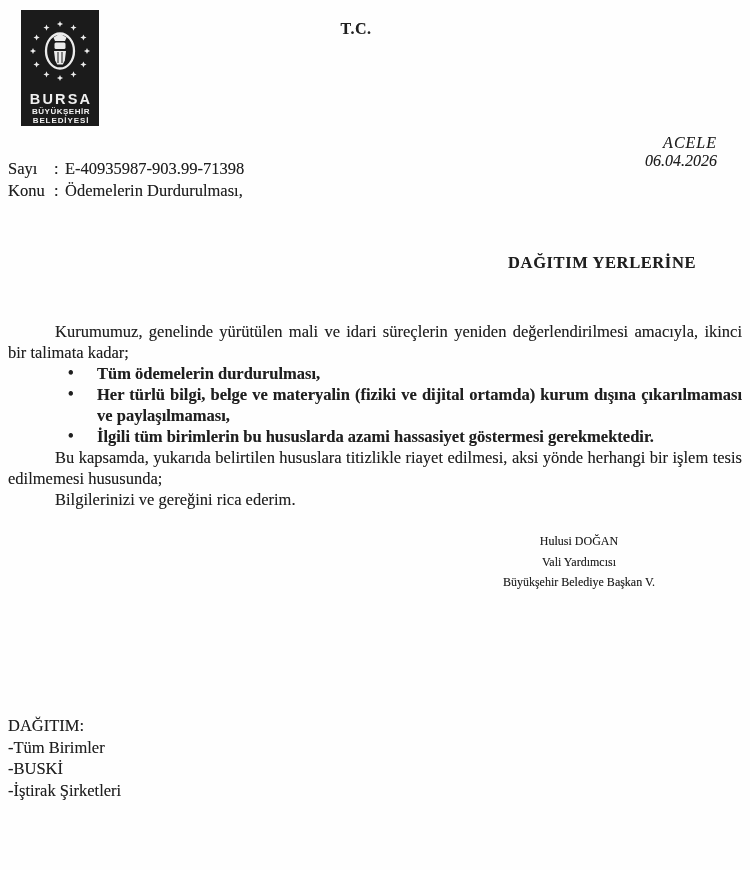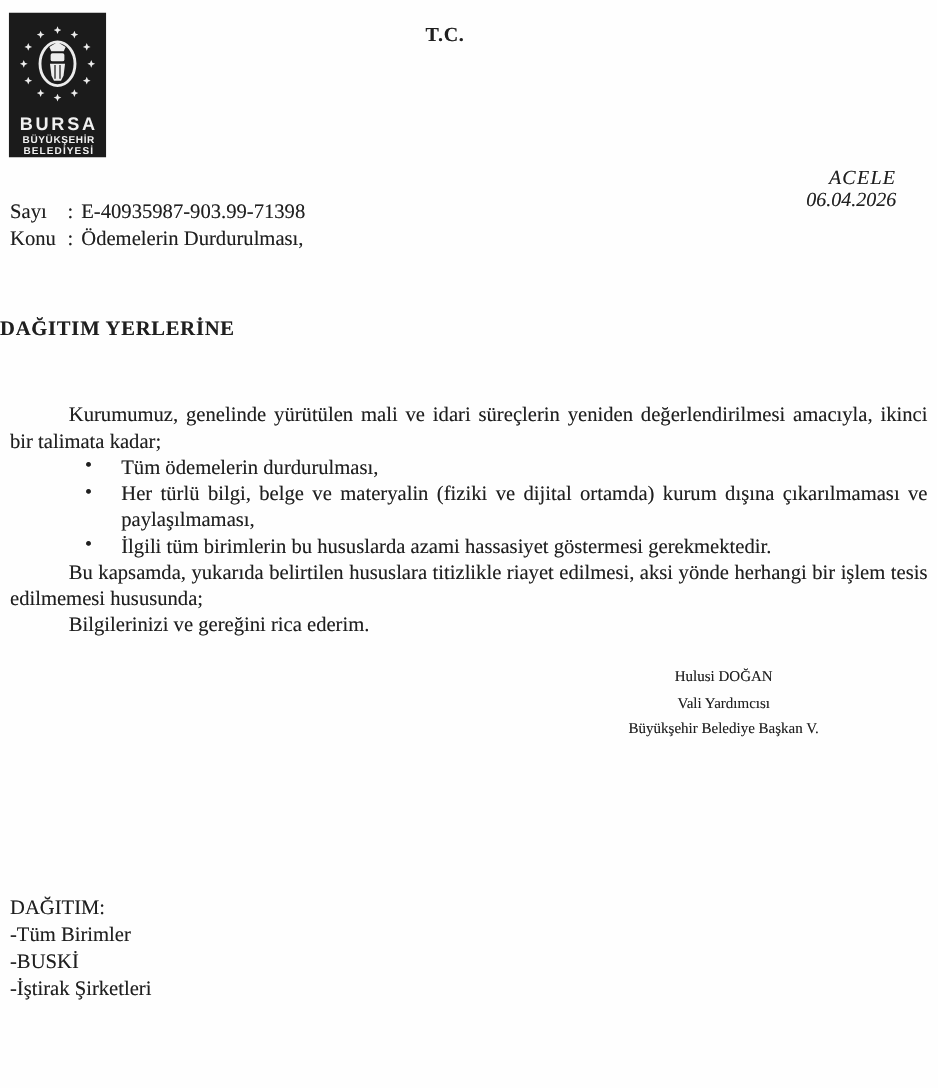--- a/index.html
+++ b/index.html
@@ -8,21 +8,21 @@
     width: 750px;
     height: 870px;
     background: #fefefe;
     overflow: hidden;
     font-family: "Liberation Serif", "DejaVu Serif", serif;
     color: #1f1f1f;
     text-shadow: 0 0 0.5px rgba(30,30,30,0.45);
   }
 
   
-  .logo { position: absolute; left: 7px; top: 10px; width: 78px; height: 116px; }
+  .logo { position: absolute; left: 21px; top: 10px; width: 78px; height: 116px; }
   .logo svg text {
     fill: #f0f0f0;
     font-family: "Liberation Sans", sans-serif;
     font-weight: bold;
     text-anchor: middle;
   }
   .logo-l1 { font-size: 14.5px; letter-spacing: 2.2px; }
   .logo-l2 { font-size: 8px;    letter-spacing: 0.5px; }
   .logo-l3 { font-size: 8px;    letter-spacing: 0.9px; }
 
@@ -43,31 +43,31 @@
 
   
   .refs { position: absolute; left: 8px; top: 158px; font-size: 16.5px; line-height: 22px; }
   .ref-row   { display: flex; }
   .ref-label { width: 46px; }
   .ref-sep   { width: 11px; }
 
   
   .recipient {
     position: absolute; left: 0; top: 253px; width: 696px;
-    text-align: left; font-weight: bold; font-size: 16.5px; letter-spacing: 0.6px;
+    text-align: right; font-weight: bold; font-size: 16.5px; letter-spacing: 0.6px;
   }
 
   
   .body-block {
     position: absolute; left: 8px; top: 309px; width: 734px;
     font-size: 16.5px; line-height: 21px; text-align: justify; margin-top: 12px;
   }
   .body-block p { margin: 0; text-indent: 47px; }
   .body-block ul { margin: 0; padding: 0; list-style: none; }
-  .body-block li { position: relative; padding-left: 89px; }
+  .body-block li { position: relative; padding-left: 89px; font-weight: bold; }
   .body-block li::before {
     content: "\2022";
     position: absolute; left: 60px; top: -1px; font-size: 16px;
   }
 
   
   .signature {
     position: absolute; left: 430px; top: 531px; width: 298px;
     text-align: center; font-size: 12px; line-height: 20.5px;
   }

